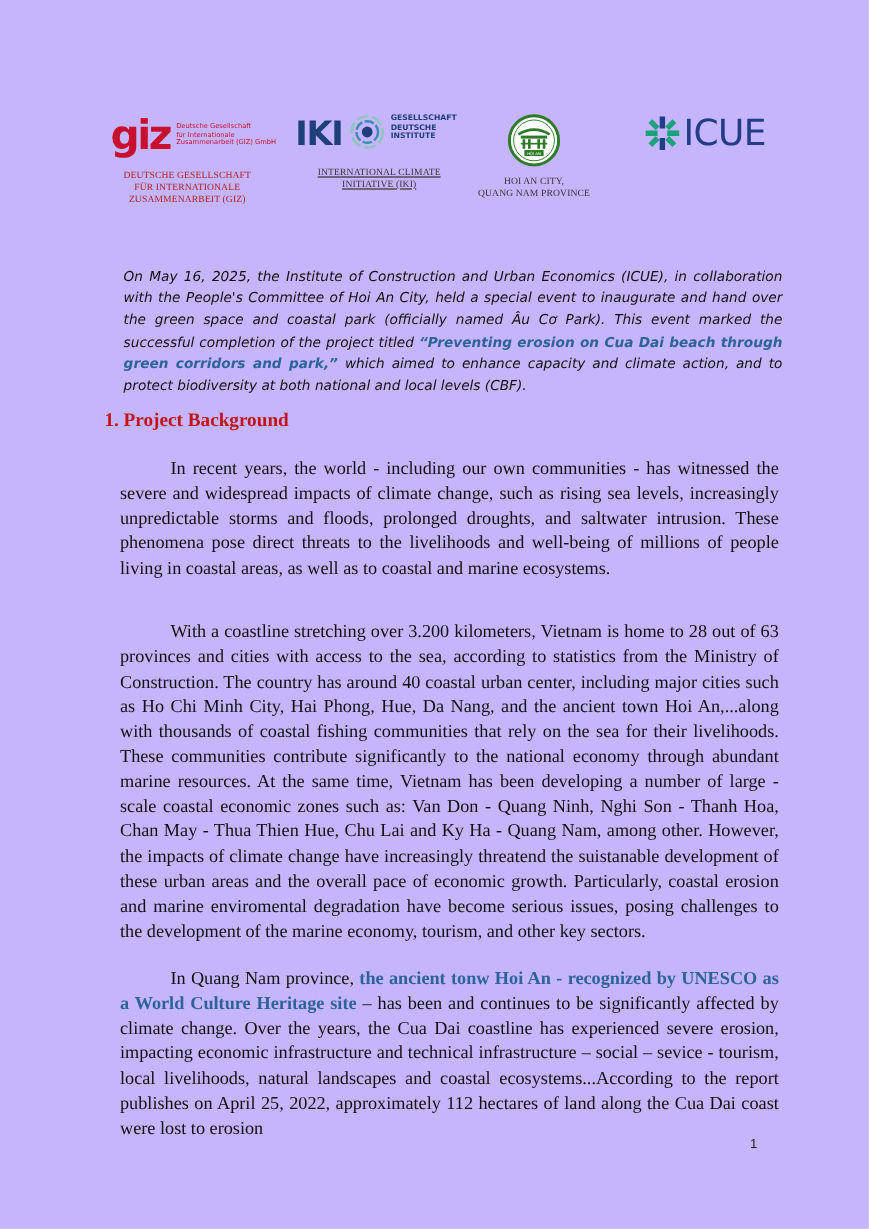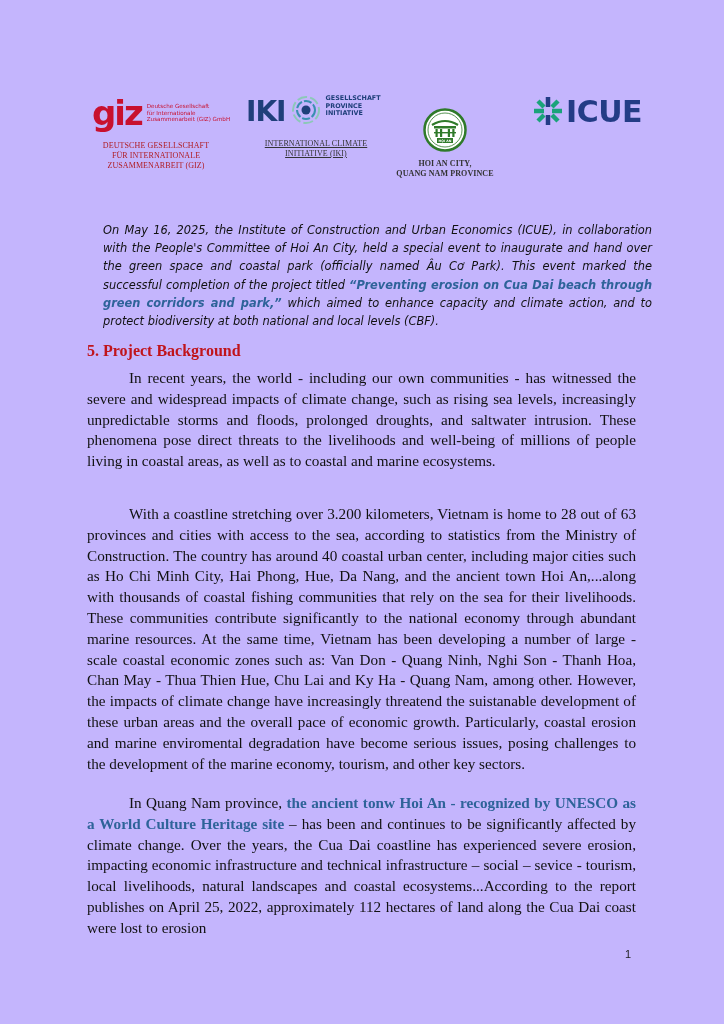--- a/index.html
+++ b/index.html
@@ -15,29 +15,29 @@
   .giz-logo { display: flex; align-items: center; height: 36px; }
   .giz-word { font-family: "DejaVu Sans", sans-serif; font-weight: bold; font-size: 34px; color: #c8102e; letter-spacing: -2px; line-height: 34px; }
   .giz-sub { font-family: "DejaVu Sans", sans-serif; font-size: 5.6px; line-height: 6.6px; color: #c8102e; text-align: left; margin-left: 5px; }
 
   .iki-logo { display: flex; align-items: flex-start; height: 36px; }
   .iki-word { font-family: "DejaVu Sans", sans-serif; font-weight: bold; font-size: 28px; color: #1f3f7a; letter-spacing: -1px; }
   .iki-ring { width: 30px; height: 30px; margin: 0 5px; }
   .iki-sub { font-family: "DejaVu Sans", sans-serif; font-size: 6.4px; line-height: 7.6px; color: #1f3f7a; text-align: left; font-weight: bold; }
 
   .icue-logo { display: flex; align-items: center; justify-content: center; height: 36px; }
-  .icue-word { font-family: "DejaVu Sans", sans-serif; font-weight: bold; font-size: 30px; color: #233c86; letter-spacing: -0.5px; margin-left: 3px; }
+  .icue-word { font-family: "DejaVu Sans", sans-serif; font-weight: normal; font-size: 30px; color: #233c86; letter-spacing: -0.5px; margin-left: 3px; }
 
   
   .intro { position: absolute; left: 87px; top: 205px; width: 549px; font-family: "DejaVu Sans", sans-serif; font-style: italic; font-size: 11.4px; line-height: 18.2px; text-align: justify; color: #111; }
   .intro .hl { color: #2e6399; font-weight: bold; font-style: italic; }
 
   .h1 { position: absolute; left: 87px; top: 342px; font-family: "Liberation Serif", serif; font-weight: bold; font-size: 16px; color: #c0141b; }
 
-  .para { position: absolute; left: 87px; width: 549px; font-family: "Liberation Serif", serif; font-size: 15.2px; line-height: 20.8px; text-align: justify; color: #111; text-indent: 42px; margin: 0; }
+  .para { position: absolute; left: 87px; width: 549px; font-family: "Liberation Serif", serif; font-size: 15.2px; line-height: 20.8px; text-align: justify; color: #111; text-indent: 42px; margin: 13px; }
   .para .hl { color: #2e6399; font-weight: bold; }
   .p1 { top: 368px; }
   .p2 { top: 504px; }
   .p3 { top: 793px; }
 
   .page-num { position: absolute; left: 625px; top: 948px; font-family: "Liberation Sans", sans-serif; font-size: 11px; color: #222; }
 </style>
 </head>
 <body>
 
@@ -62,31 +62,31 @@
   <div class="logo-block" style="left:246px; top:95px; width:140px;">
     <div class="iki-logo">
       <span class="iki-word">IKI</span>
       <svg class="iki-ring" viewBox="0 0 30 30">
         <circle cx="15" cy="15" r="13" fill="none" stroke="#8cc8b8" stroke-width="2" stroke-dasharray="10 3"></circle>
         <circle cx="15" cy="15" r="9" fill="none" stroke="#3a8fb0" stroke-width="2" stroke-dasharray="8 2"></circle>
         <circle cx="15" cy="15" r="4.5" fill="#1f3f7a"></circle>
       </svg>
       <div class="iki-sub">
         <div>GESELLSCHAFT</div>
-        <div>PROVINCE</div>
-        <div>INITIATIVE</div>
+        <div>DEUTSCHE</div>
+        <div>INSTITUTE</div>
       </div>
     </div>
     <div class="logo-caption cap-dark" style="margin-top:8px;text-decoration:underline;">
       <div>INTERNATIONAL CLIMATE</div>
       <div>INITIATIVE (IKI)</div>
     </div>
   </div>
 
-  <div class="logo-block" style="left:390px; top:108px; width:110px;font-weight:bold;">
+  <div class="logo-block" style="left:390px; top:95px; width:110px;">
     <svg width="44" height="44" viewBox="0 0 44 44" style="display:block; margin:0 auto;">
       <circle cx="22" cy="22" r="20.5" fill="#fff" stroke="#2f7a2a" stroke-width="2.5"></circle>
       <circle cx="22" cy="22" r="17" fill="none" stroke="#2f7a2a" stroke-width="0.8"></circle>
       <path d="M9 17 Q22 9 35 17" fill="none" stroke="#2f7a2a" stroke-width="2.2"></path>
       <rect x="11" y="18" width="22" height="2.5" fill="#2f7a2a"></rect>
       <rect x="12.5" y="21" width="2.2" height="8" fill="#2f7a2a"></rect>
       <rect x="17" y="21" width="2.2" height="8" fill="#2f7a2a"></rect>
       <rect x="24.8" y="21" width="2.2" height="8" fill="#2f7a2a"></rect>
       <rect x="29.3" y="21" width="2.2" height="8" fill="#2f7a2a"></rect>
       <rect x="11" y="24" width="22" height="1.4" fill="#2f7a2a"></rect>
@@ -114,21 +114,21 @@
         </g>
       </svg>
       <span class="icue-word">ICUE</span>
     </div>
   </div>
 
   <p class="intro" style="margin:16px;">
     <span>On May 16, 2025, the Institute of Construction and Urban Economics (ICUE), in collaboration with the People's Committee of Hoi An City, held a special event to inaugurate and hand over the green space and coastal park (officially named Âu Cơ Park). This event marked the successful completion of the project titled </span><span class="hl">“Preventing erosion on Cua Dai beach through green corridors and park,”</span><span> which aimed to enhance capacity and climate action, and to protect biodiversity at both national and local levels (CBF).</span>
   </p>
 
-  <div class="h1">5. Project Background</div>
+  <div class="h1">1. Project Background</div>
 
   <p class="para p1">In recent years, the world - including our own communities - has witnessed the severe and widespread impacts of climate change, such as rising sea levels, increasingly unpredictable storms and floods, prolonged droughts, and saltwater intrusion. These phenomena pose direct threats to the livelihoods and well-being of millions of people living in coastal areas, as well as to coastal and marine ecosystems.</p>
   <p class="para p2">With a coastline stretching over 3.200 kilometers, Vietnam is home to 28 out of 63 provinces and cities with access to the sea, according to statistics from the Ministry of Construction. The country has around 40 coastal urban center, including major cities such as Ho Chi Minh City, Hai Phong, Hue, Da Nang, and the ancient town Hoi An,...along with thousands of coastal fishing communities that rely on the sea for their livelihoods. These communities contribute significantly to the national economy through abundant marine resources. At the same time, Vietnam has been developing a number of large - scale coastal economic zones such as: Van Don - Quang Ninh, Nghi Son - Thanh Hoa, Chan May - Thua Thien Hue, Chu Lai and Ky Ha - Quang Nam, among other. However, the impacts of climate change have increasingly threatend the suistanable development of these urban areas and the overall pace of economic growth. Particularly, coastal erosion and marine enviromental degradation have become serious issues, posing challenges to the development of the marine economy, tourism, and other key sectors.</p>
   <p class="para p3">
     <span>In Quang Nam province, </span><span class="hl">the ancient tonw Hoi An - recognized by UNESCO as a World Culture Heritage site</span><span> – has been and continues to be significantly affected by climate change. Over the years, the Cua Dai coastline has experienced severe erosion, impacting economic infrastructure and technical infrastructure – social – sevice - tourism, local livelihoods, natural landscapes and coastal ecosystems...According to the report publishes on April 25, 2022, approximately 112 hectares of land along the Cua Dai coast were lost to erosion</span>
   </p>
 
   <div class="page-num">1</div>
 </div>
 

